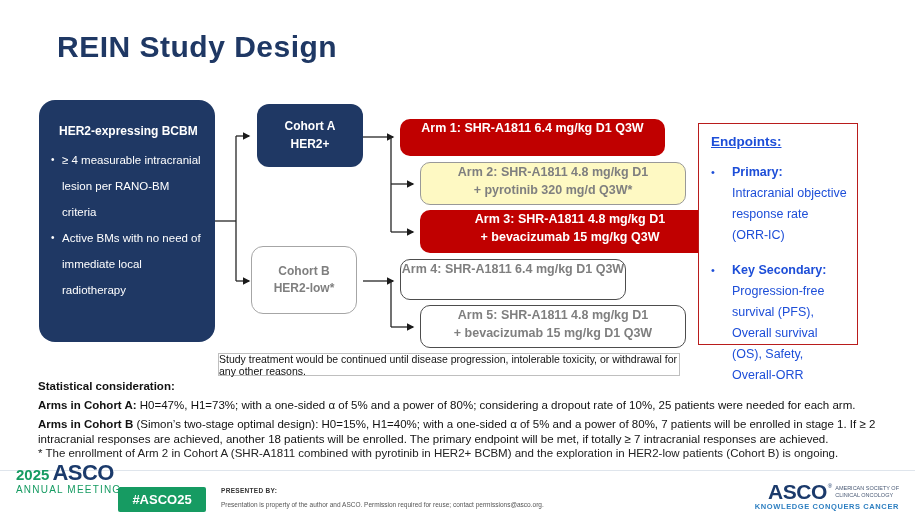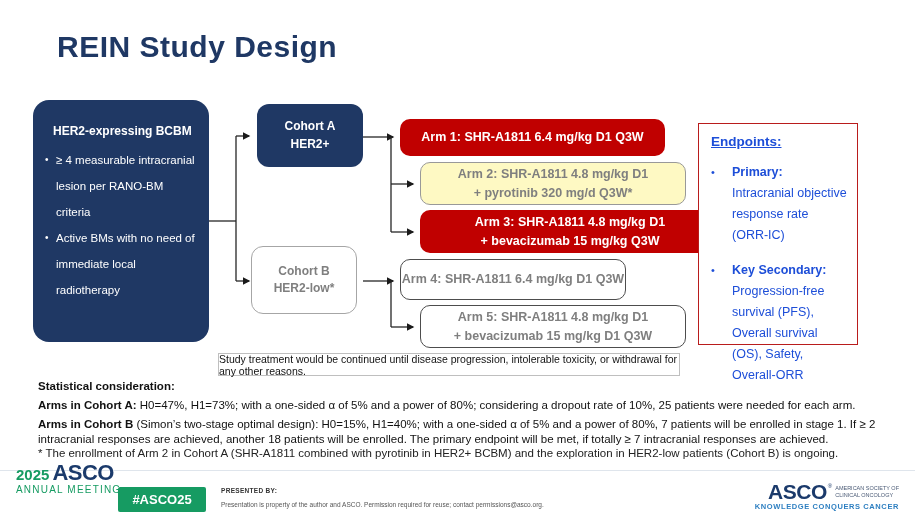--- a/index.html
+++ b/index.html
@@ -9,38 +9,38 @@
   }
   .abs{position:absolute;box-sizing:border-box;}
 
   
   .slide-title{
     left:57px;top:30px;font-size:30px;font-weight:bold;color:#1F3864;letter-spacing:.5px;
   }
 
   
   .pop-box{
-    left:33px;top:100px;width:176px;height:242px;background:#1F3864;border-radius:16px;
+    left:39px;top:100px;width:176px;height:242px;background:#1F3864;border-radius:16px;
     color:#fff;padding:24px 12px 0 12px;
   }
   .pop-title{font-weight:bold;font-size:12px;margin:0 0 9px 8px;}
   .pop-bullet{display:flex;font-size:11.5px;line-height:26px;}
   .pop-bullet .dot{width:11px;flex:none;font-size:10px;}
 
   
   .cohort{
     display:flex;flex-direction:column;align-items:center;justify-content:center;
     font-weight:bold;font-size:12px;line-height:1.45;border-radius:12px;text-align:center;
   }
   .cohort-a{left:257px;top:104px;width:106px;height:63px;background:#1F3864;color:#fff;}
   .cohort-b{left:251px;top:246px;width:106px;height:68px;background:#fff;color:#7F7F7F;border:1.5px solid #A6A6A6;}
 
   
   .arm{
-    display:flex;flex-direction:column;align-items:center;justify-content:center;
+    display:flex;flex-direction:column;align-items:center;justify-content:flex-start;
     border-radius:10px;font-size:12.5px;font-weight:bold;line-height:1.45;text-align:center;
   }
   .arm-red{background:#C00000;color:#fff;}
   .arm-light{background:#fef9c3;color:#7F7F7F;border:1.5px solid #999999;}
   .arm-dark{background:#fff;color:#7F7F7F;border:1.5px solid #4d4d4d;}
   .arm1{left:400px;top:119px;width:265px;height:37px;}
   .arm2{left:420px;top:162px;width:266px;height:43px;}
   .arm3{left:420px;top:210px;width:300px;height:43px;}
   .arm4{left:400px;top:259px;width:226px;height:41px;}
   .arm5{left:420px;top:305px;width:266px;height:43px;}

